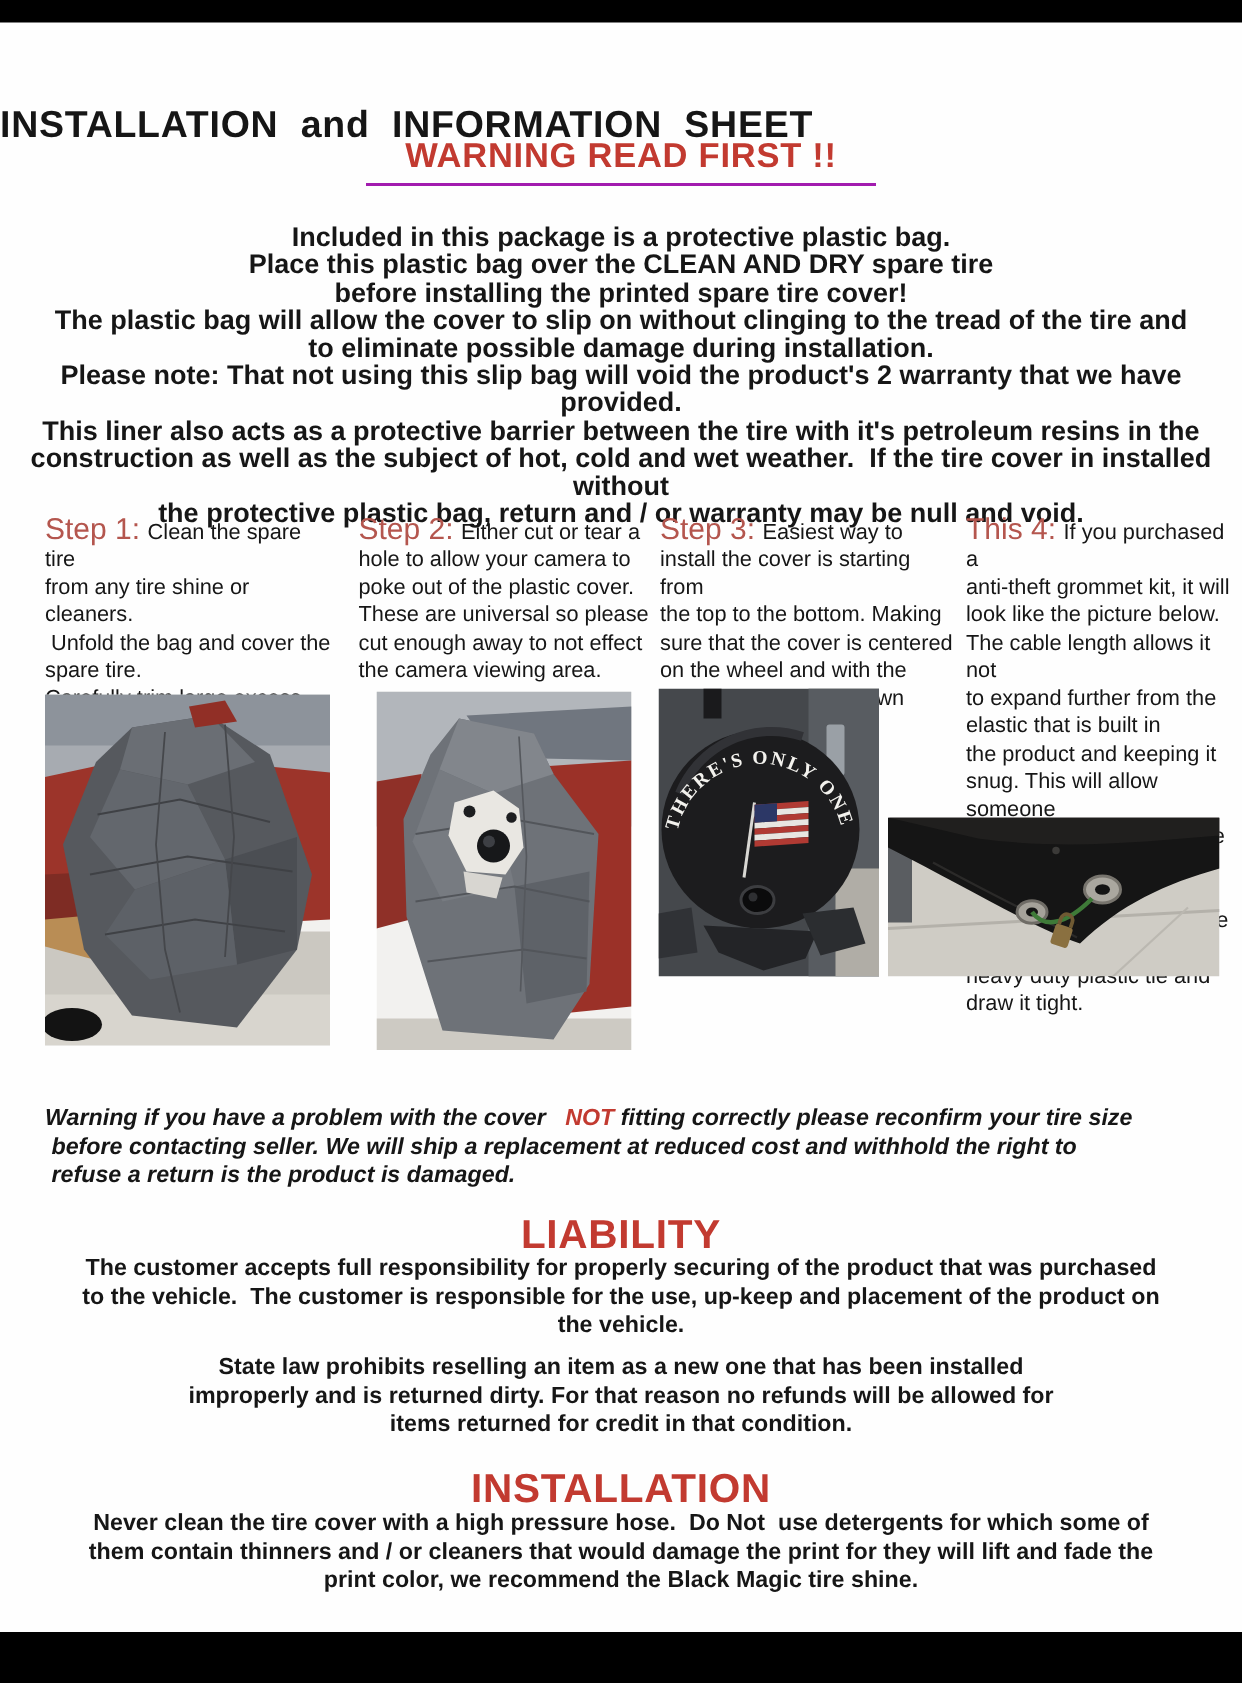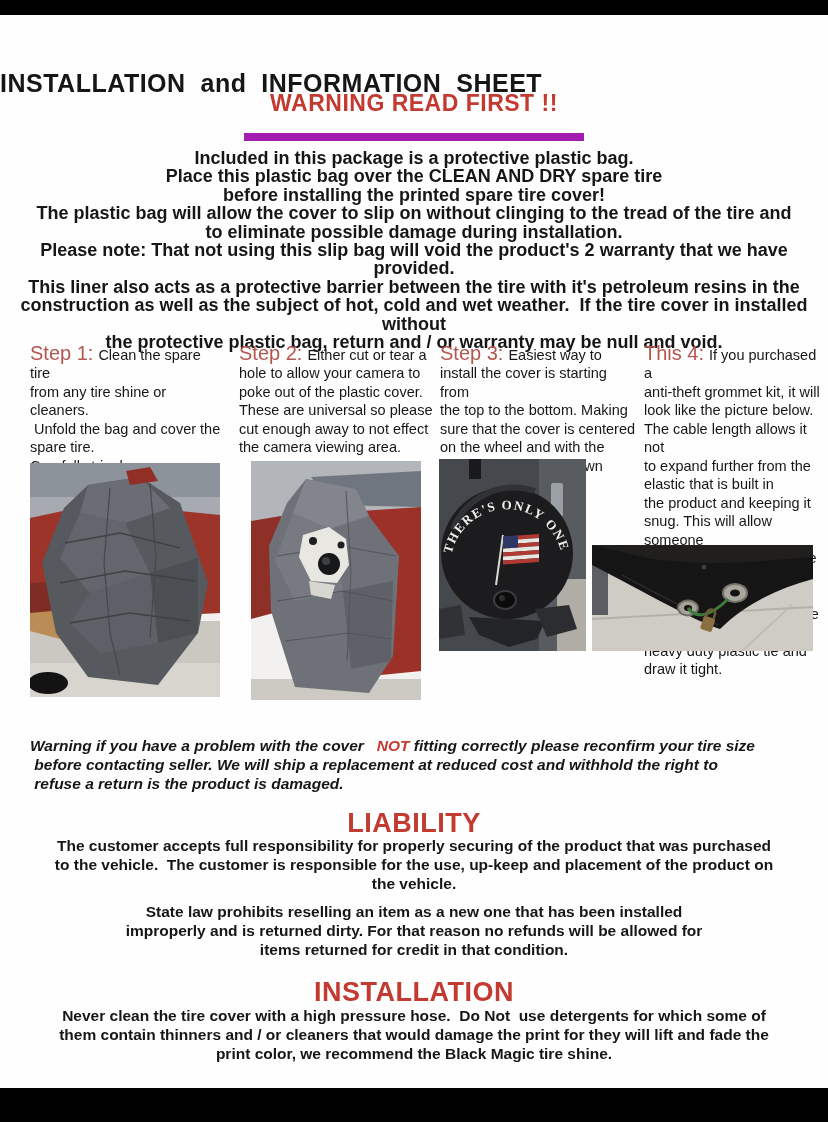--- a/index.html
+++ b/index.html
@@ -9,21 +9,21 @@
     margin:0 auto;
   }
   .bar{position:absolute;left:0;width:828px;background:#000;}
   .bar.top{top:0;height:15px;}
   .bar.bottom{top:1088px;height:34px;}
   .pre{white-space:pre-wrap;}
   .title{position:absolute;top:52px;left:0;width:828px;text-align:left;
     font-size:25px;font-weight:bold;letter-spacing:.5px;white-space:pre;}
   .warn-head-wrap{position:absolute;top:90px;left:0;width:828px;text-align:center;}
   .warn-head{display:inline-block;font-size:23px;font-weight:bold;color:#c23a30;
-    letter-spacing:.5px;border-bottom:8px solid #a21caf;padding:0 26px 16px 26px;}
+    letter-spacing:.5px;border-bottom:2px solid #a21caf;padding:0 26px 5px 26px;}
   .intro{position:absolute;top:131px;left:14px;width:800px;text-align:center;
     font-size:18px;font-weight:bold;line-height:18.4px;}
   .step{position:absolute;top:329px;font-size:14.5px;line-height:18.5px;}
   .step .lbl{font-size:20px;color:#b4564e;margin-right:5px;}
   .s1{left:30px;width:192px;}
   .s2{left:239px;width:198px;}
   .s3{left:440px;width:196px;}
   .s4{left:644px;width:182px;}
   .photo{position:absolute;display:block;}
   .p1{left:30px;top:463px;}

